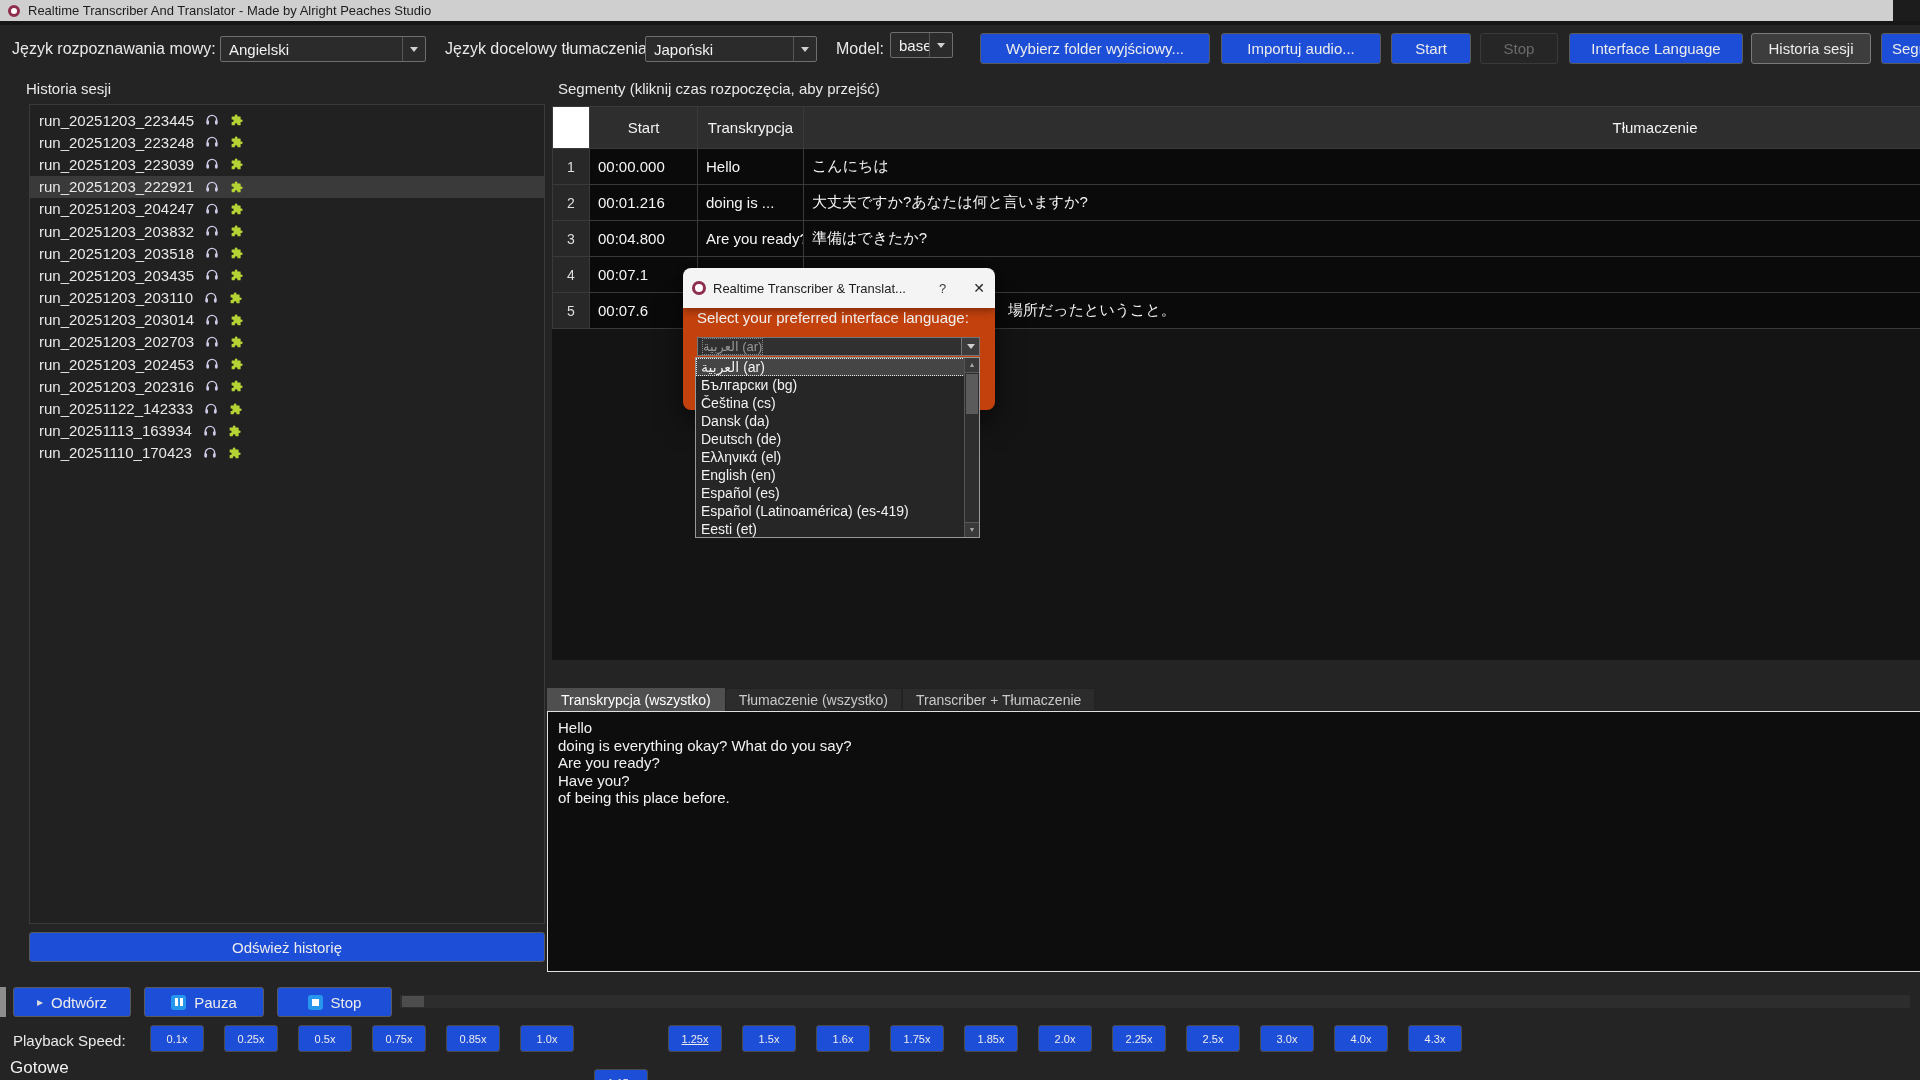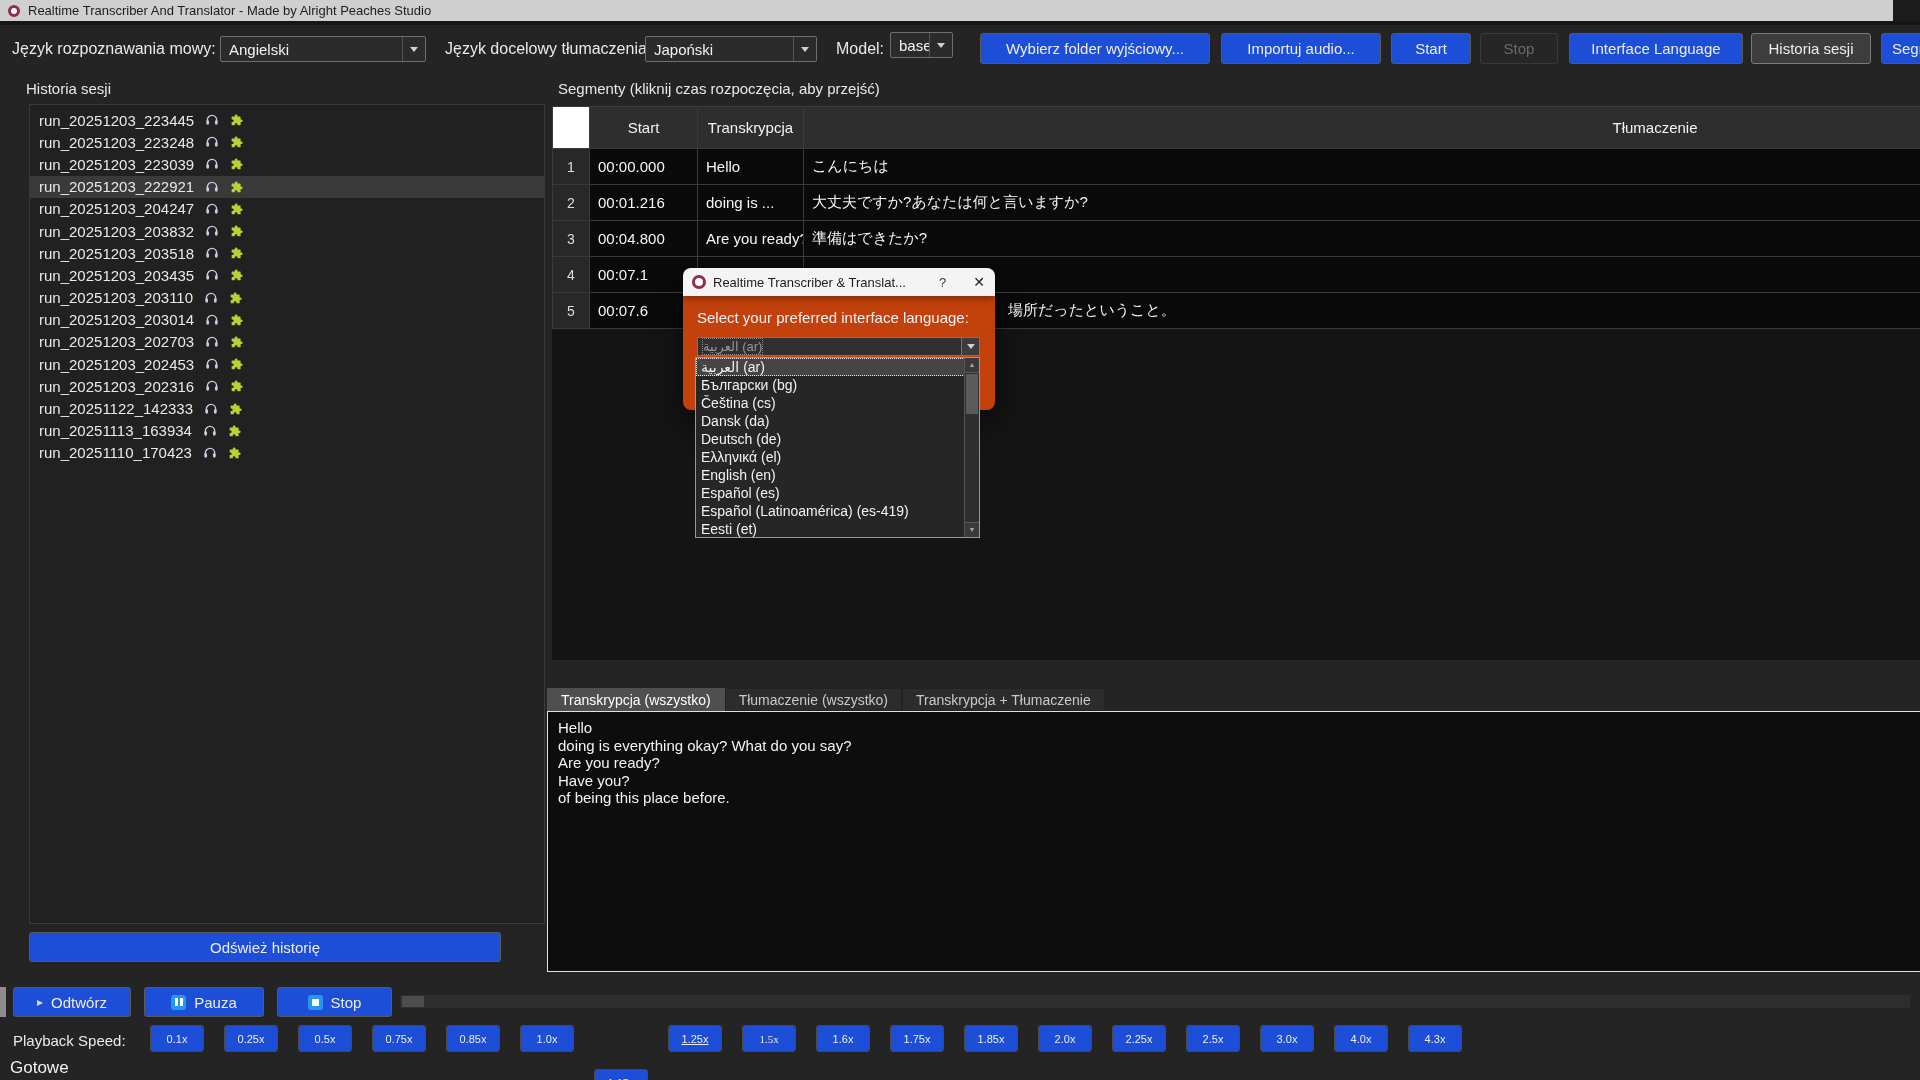--- a/index.html
+++ b/index.html
@@ -25,36 +25,36 @@
   .combo .val{flex:1;display:flex;align-items:center;padding-left:8px;white-space:nowrap;overflow:hidden}
   .combo .arr{width:22px;display:flex;align-items:center;justify-content:center;border-left:1px solid #565656}
   .tri{width:0;height:0;border-left:4px solid transparent;border-right:4px solid transparent;border-top:5px solid #d0d0d0}
 
   
   #hist-title{left:26px;top:80px;font-size:15px;color:#e8e8e8}
   #hist-list{left:29px;top:104px;width:516px;height:820px;background:#212121;border:1px solid #3a3a3a;padding-top:4px;overflow:hidden}
   .hitem{height:22.2px;display:flex;align-items:center;gap:11px;padding-left:9px;font-size:15px;color:#e9e9e9;white-space:nowrap}
   .hitem.sel{background:#3a3a3a}
   .hitem svg{flex:0 0 auto}
-  #refresh-btn{left:29px;top:932px;width:472px;height:30px;font-size:15px}
+  #refresh-btn{left:29px;top:932px;width:516px;height:30px;font-size:15px}
 
   
   #seg-title{left:558px;top:80px;font-size:15px;color:#e8e8e8;white-space:nowrap}
   #seg-bg{left:552px;top:106px;width:1368px;height:554px;background:#141414}
   #seg-table{left:552px;top:106px;width:1950px;display:grid;grid-template-columns:36px 107px 105px 1702px;
              gap:1px;padding:1px;background:#3a3a3a}
   .hcell{height:41px;background:#2e2e2e;color:#f3f3f3;font-size:15px;display:flex;align-items:center;justify-content:center}
   .hcell.corner{background:#ffffff}
   .ncell{height:35px;background:#282828;color:#dedede;font-size:14px;display:flex;align-items:center;justify-content:center}
   .dcell{height:35px;background:#0a0a0a;color:#f5f5f5;font-size:15px;display:flex;align-items:center;
          padding-left:8px;white-space:nowrap;overflow:hidden}
   .dcell.pad5{padding-left:204px}
 
   
-  #dlg-title{left:683px;top:268px;width:312px;height:28px;background:#f4f4f4;border-radius:8px 8px 0 0;
+  #dlg-title{left:683px;top:268px;width:312px;height:40px;background:#f4f4f4;border-radius:8px 8px 0 0;
              display:flex;align-items:center;padding:0 10px 0 9px;gap:7px;z-index:20;box-shadow:0 2px 8px rgba(0,0,0,.4)}
   #dlg-icon{width:14px;height:14px;border-radius:50%;background:#fff;border:3.5px solid #8f2d4c;box-sizing:border-box}
   #dlg-title .t{flex:1;font-size:13px;color:#1d1d1d;white-space:nowrap;overflow:hidden}
   #dlg-help{font-size:13px;color:#3a3a3a;margin-right:20px}
   #dlg-close{font-size:14px;color:#222}
   #dlg-body{left:683px;top:296px;width:312px;height:114px;background:#c2410c;border-radius:0 0 8px 8px;
             z-index:19;box-shadow:0 12px 28px rgba(0,0,0,.55)}
   #dlg-prompt{left:14px;top:13px;font-size:15px;color:#f1f1f1;white-space:nowrap}
   #dlg-combo{left:14px;top:41px;width:283px;height:19px;background:#303030;border:1px solid #757575;display:flex}
   #dlg-combo .val{flex:1;display:flex;align-items:center;padding-left:5px;font-size:13px;color:#969696;white-space:nowrap;overflow:hidden}
@@ -337,21 +337,21 @@
     <div class="dcell"></div>
     <div class="ncell">5</div>
     <div class="dcell">00:07.6</div>
     <div class="dcell"></div>
     <div class="dcell pad5">場所だったということ。</div>
   </div>
 
 <div id="tabs" class="abs">
     <div class="tab active">Transkrypcja (wszystko)</div>
     <div class="tab">Tłumaczenie (wszystko)</div>
-    <div class="tab">Transkrypcja + Tłumaczenie</div>
+    <div class="tab">Transcriber + Tłumaczenie</div>
   </div>
 <div id="transcript-box" class="abs">Hello
 doing is everything okay? What do you say?
 Are you ready?
 Have you?
 of being this place before.</div>
 
 <div id="edge-frag" class="abs"></div>
 <div class="btn pbtn abs" style="left:13px;top:987px;width:118px;height:30px">
   <span class="play-glyph">▸</span>
@@ -376,21 +376,21 @@
 <span id="speed-label" class="abs">Playback Speed:</span>
 <div id="speeds">
     <div class="btn abs spd" style="left: 150px;">0.1x</div>
     <div class="btn abs spd" style="left: 224px;">0.25x</div>
     <div class="btn abs spd" style="left: 298px;">0.5x</div>
     <div class="btn abs spd" style="left: 372px;">0.75x</div>
     <div class="btn abs spd" style="left: 446px;">0.85x</div>
     <div class="btn abs spd" style="left: 520px;">1.0x</div>
     <div class="btn abs spd" style="left: 594px; margin-top: 44px;">1.15x</div>
     <div class="btn abs spd" style="left: 668px; text-decoration: underline;">1.25x</div>
-    <div class="btn abs spd" style="left: 742px; font-family: Liberation Serif, serif;">1.5x</div>
+    <div class="btn abs spd" style="left: 742px;">1.5x</div>
     <div class="btn abs spd" style="left: 816px;">1.6x</div>
     <div class="btn abs spd" style="left: 890px;">1.75x</div>
     <div class="btn abs spd" style="left: 964px;">1.85x</div>
     <div class="btn abs spd" style="left: 1038px;">2.0x</div>
     <div class="btn abs spd" style="left: 1112px;">2.25x</div>
     <div class="btn abs spd" style="left: 1186px;">2.5x</div>
     <div class="btn abs spd" style="left: 1260px;">3.0x</div>
     <div class="btn abs spd" style="left: 1334px;">4.0x</div>
     <div class="btn abs spd" style="left: 1408px;">4.3x</div>
   </div>

